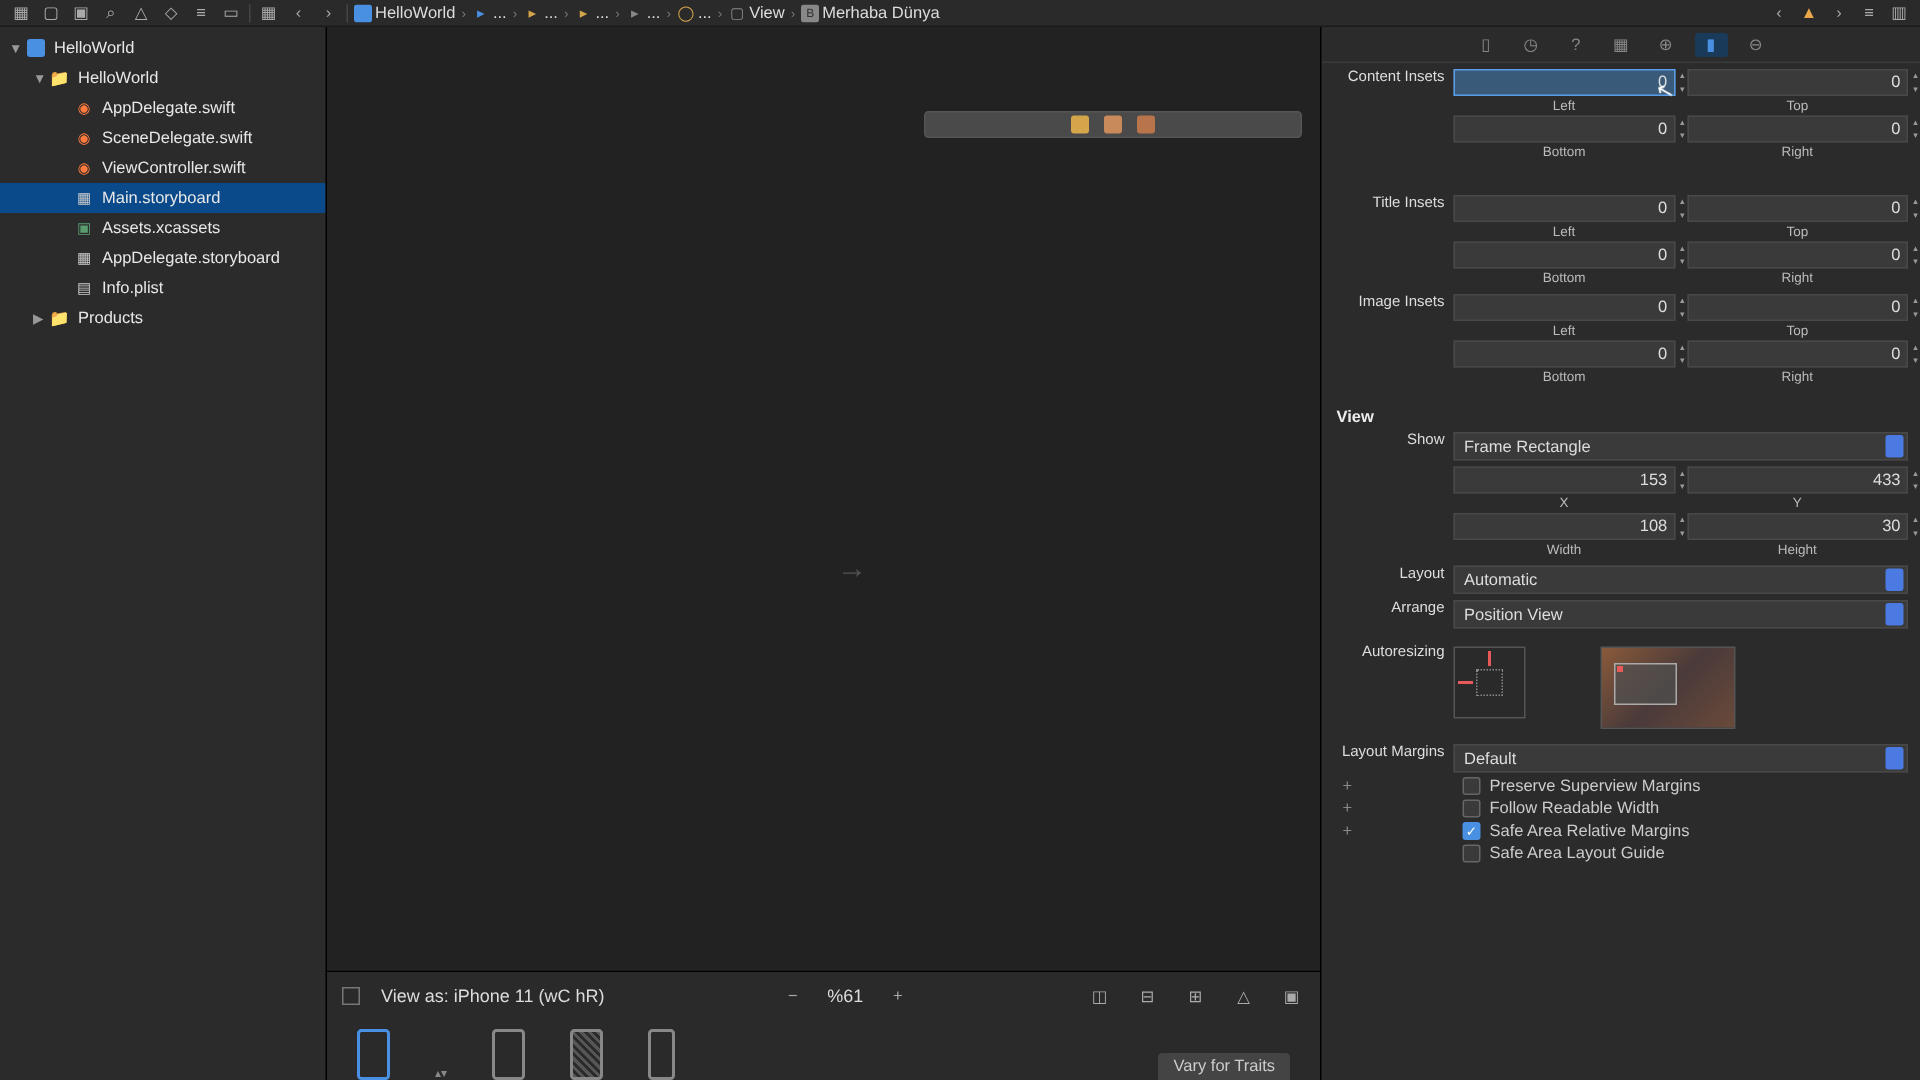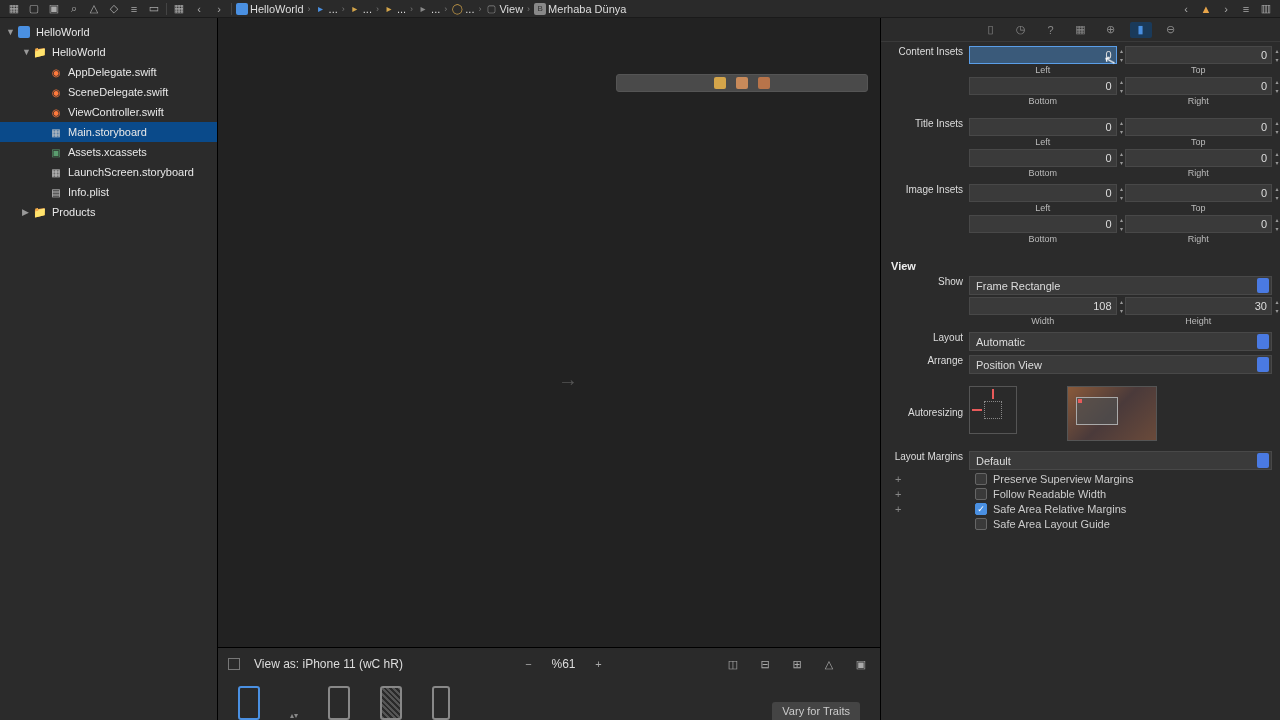--- a/index.html
+++ b/index.html
@@ -187,21 +187,21 @@
           <span class="label">Main.storyboard</span>
         </div>
       <div class="tree-row indent-2">
           <span class="disclosure"></span>
           <span class="file-icon icon-assets">▣</span>
           <span class="label">Assets.xcassets</span>
         </div>
       <div class="tree-row indent-2">
           <span class="disclosure"></span>
           <span class="file-icon icon-story">▦</span>
-          <span class="label">LaunchScreen.storyboard</span>
+          <span class="label">AppDelegate.storyboard</span>
         </div>
       <div class="tree-row indent-2">
           <span class="disclosure"></span>
           <span class="file-icon icon-plist">▤</span>
           <span class="label">Info.plist</span>
         </div>
       <div class="tree-row indent-1">
           <span class="disclosure">▶</span>
           <span class="file-icon icon-folder">📁</span>
           <span class="label">Products</span>
@@ -298,21 +298,21 @@
               <div class="stepper">
                 <span>▴</span>
                 <span>▾</span>
               </div>
             </div>
             <div class="num-caption">Right</div>
           </div>
       </div>
     </div>
 
-    <div class="field-row" style="margin-top:12px">
+    <div class="field-row" style="margin-top:24px">
       <div class="field-label">Title Insets</div>
       <div class="field-pair">
         <div class="num-field">
             <div class="num-input">
               <span>0</span>
               <div class="stepper">
                 <span>▴</span>
                 <span>▾</span>
               </div>
             </div>
@@ -409,20 +409,45 @@
 
     <div class="section-title" style="margin-top:10px">View</div>
 
     <div class="field-row">
       <div class="field-label">Show</div>
       <div class="dropdown blue-arrow">
           <span>Frame Rectangle</span>
         </div>
     </div>
 
+    <div class="field-row" style="margin-top:4px">
+      <div class="field-label"></div>
+      <div class="field-pair">
+        <div class="num-field">
+            <div class="num-input">
+              <span>153</span>
+              <div class="stepper">
+                <span>▴</span>
+                <span>▾</span>
+              </div>
+            </div>
+            <div class="num-caption">X</div>
+          </div>
+        <div class="num-field">
+            <div class="num-input">
+              <span>433</span>
+              <div class="stepper">
+                <span>▴</span>
+                <span>▾</span>
+              </div>
+            </div>
+            <div class="num-caption">Y</div>
+          </div>
+      </div>
+    </div>
     <div class="field-row">
       <div class="field-label"></div>
       <div class="field-pair">
         <div class="num-field">
             <div class="num-input">
               <span>108</span>
               <div class="stepper">
                 <span>▴</span>
                 <span>▾</span>
               </div>
@@ -448,21 +473,21 @@
           <span>Automatic</span>
         </div>
     </div>
     <div class="field-row" style="margin-top:4px">
       <div class="field-label">Arrange</div>
       <div class="dropdown blue-arrow">
           <span>Position View</span>
         </div>
     </div>
 
-    <div class="field-row" style="margin-top:8px;align-items:center">
+    <div class="field-row" style="margin-top:8px;align-items:flex-start">
       <div class="field-label" style="padding-top:2px">Autoresizing</div>
       <div class="autores">
         <div class="autores-box">
           <div class="inner"></div>
           <div class="strut l"></div>
           <div class="strut t"></div>
         </div>
         <div class="autores-preview">
           <div class="pv-box"></div>
           <div class="pv-dot"></div>

